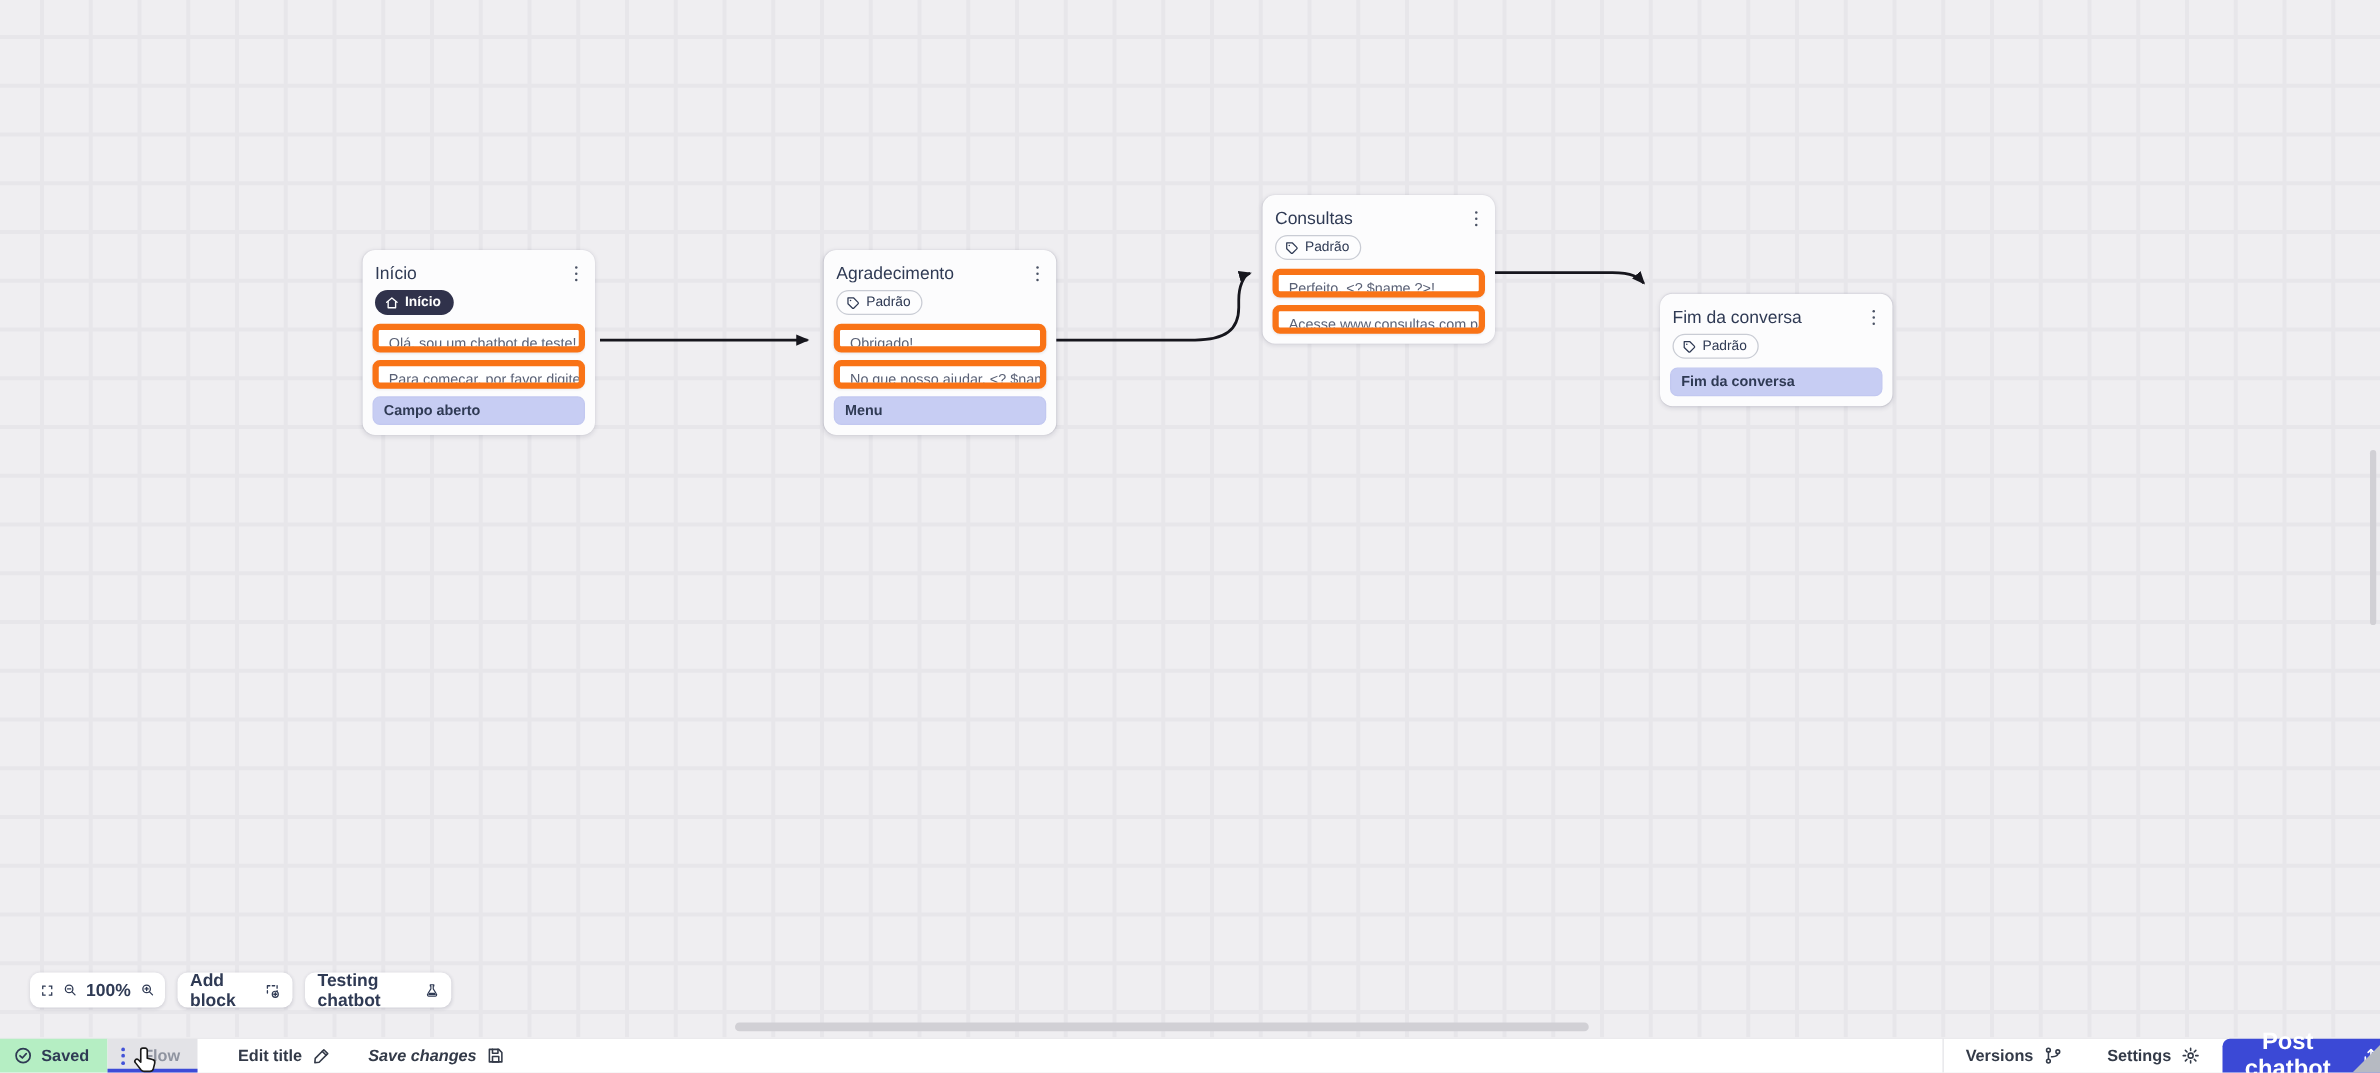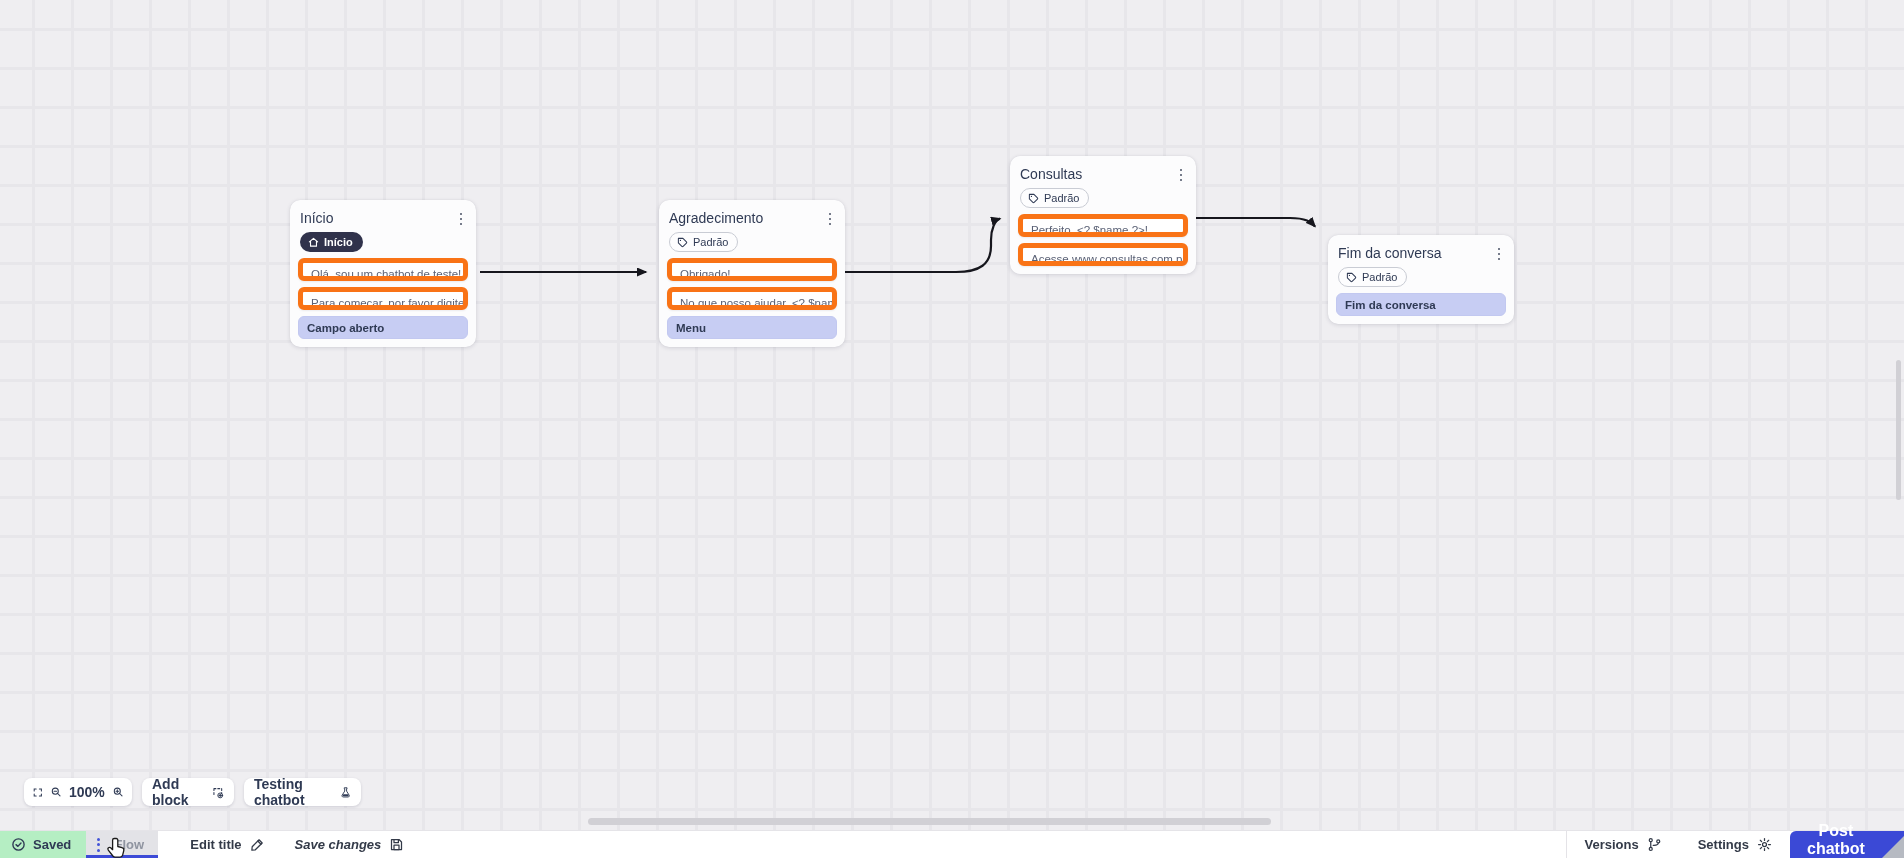--- a/index.html
+++ b/index.html
@@ -78,22 +78,22 @@
   .flow-tab .tab-label { flex:1; text-align:center; color:#8f94a0; font-weight:700; }
   .tab-underline { position:absolute; left:0; right:0; bottom:0; height:3px; background:#3d4bd7; }
   .bar-item { display:flex; align-items:center; gap:8px; font-weight:700; color:#333a48;
     cursor:pointer; }
   .bar-item.edit { margin-left:32px; }
   .bar-item.save { margin-left:30px;font-style:italic; }
   .bar-right { margin-left:auto; display:flex; align-items:stretch; }
   .bar-divider { width:1px; background:#e4e3e7; }
   .bar-right .bar-item { padding:0 18px; }
   .post-btn {
-    width:114px; background:#3b49d6; color:#fff; border:none; display:flex;
-    align-items:flex-end; justify-content:center; gap:8px; font-size:16px; font-weight:700;
+    width:126px; background:#3b49d6; color:#fff; border:none; display:flex;
+    align-items:center; justify-content:center; gap:8px; font-size:19px; font-weight:700;
     border-radius:6px 0 0 0; cursor:pointer; font-family:inherit; position:relative;
   }
   .corner-wedge { position:absolute; right:0; bottom:0; width:0; height:0; z-index:11;
     border-left:22px solid transparent; border-bottom:22px solid #b6bac2; }
 
   
   .cursor { position:absolute; left:106px; top:837px; z-index:50; pointer-events:none; }
 </style>
 </head>
 <body>

